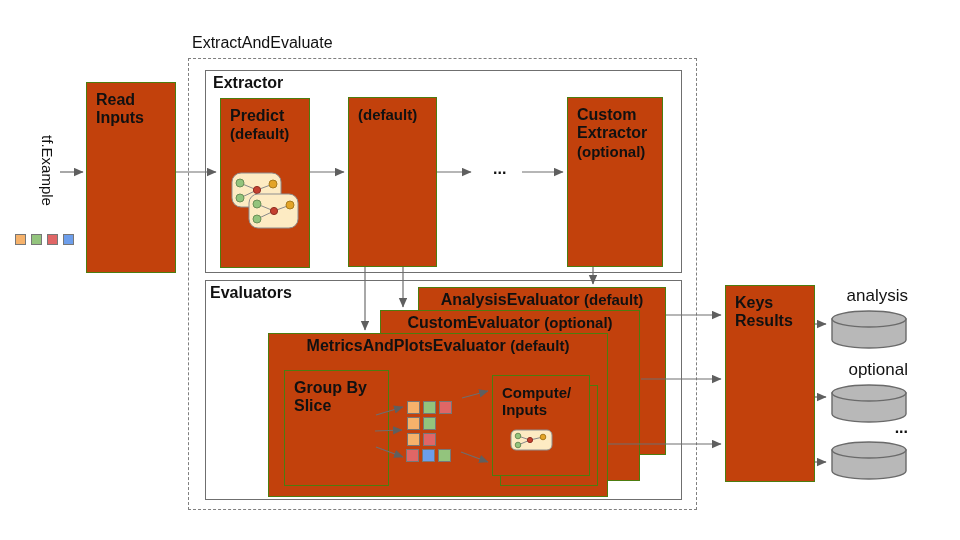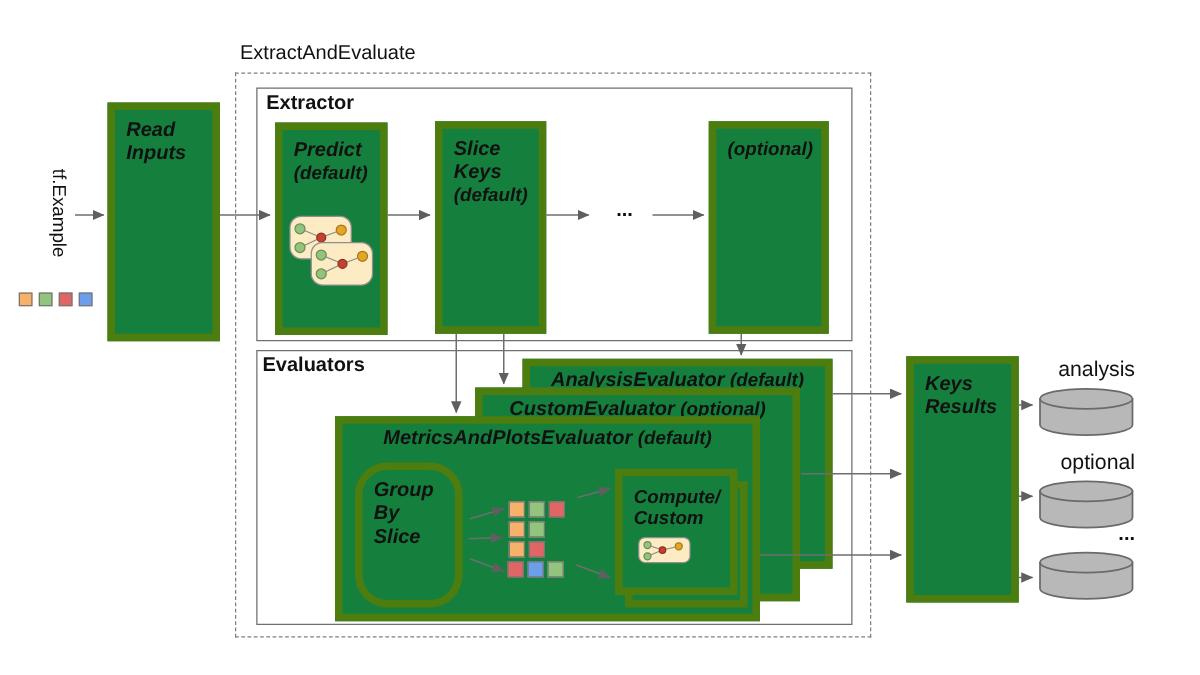--- a/index.html
+++ b/index.html
@@ -3,21 +3,21 @@
 <meta charset="utf-8">
 <style>
   html,body { margin:0; padding:0; }
   body {
     width:960px; height:540px; position:relative; overflow:hidden;
     background:#ffffff; font-family:"Liberation Sans", sans-serif; color:#111;
   }
   .abs { position:absolute; box-sizing:border-box; }
   .box {
     position:absolute; box-sizing:border-box;
-    background:#15803d; border:6px solid #4d7c0f; color:#111;font-style:italic;
+    background:#c2410c; border:1px solid #4d7c0f; color:#111;
   }
   .container-box {
     position:absolute; box-sizing:border-box;
     background:#ffffff; border:1.5px solid #6f6f6f;
   }
   .dashed-box {
     position:absolute; box-sizing:border-box;
     border:1.5px dashed #7f7f7f; background:transparent;
   }
   .bigtitle { font-size:16px; font-weight:bold; line-height:1.15; }
@@ -72,58 +72,58 @@
     <line x1="12" y1="30" x2="29" y2="22" stroke="#8a8a8a"></line>
     <line x1="29" y1="22" x2="45" y2="16" stroke="#8a8a8a"></line>
     <circle cx="12" cy="15" r="4" fill="#93C47D" stroke="#6b8f57"></circle>
     <circle cx="12" cy="30" r="4" fill="#93C47D" stroke="#6b8f57"></circle>
     <circle cx="29" cy="22" r="3.6" fill="#C4402F" stroke="#8f2f22"></circle>
     <circle cx="45" cy="16" r="4" fill="#E3A427" stroke="#a87a1c"></circle>
   </g>
 </svg>
 
 <div class="box pad" style="left:348px; top:97px; width:89px; height:170px;">
-  <div class="bigtitle">Slice Keys</div>
   <div class="qualifier">(default)</div>
 </div>
 
 <div class="abs ellipsis" style="left:493px; top:160px;">...</div>
 
 <div class="box pad" style="left:567px; top:97px; width:96px; height:170px;">
+  <div class="bigtitle">Custom Extractor</div>
   <div class="qualifier">(optional)</div>
 </div>
 
 <div class="container-box" style="left:205px; top:280px; width:477px; height:220px;"></div>
 <div class="abs container-label" style="left:210px; top:284px;">Evaluators</div>
 
 <div class="box stack-title" style="left:418px; top:287px; width:248px; height:168px; z-index:2;">
   <span class="bigtitle">AnalysisEvaluator</span>
   <span class="qualifier">(default)</span>
 </div>
 <div class="box stack-title" style="left:380px; top:310px; width:260px; height:171px; z-index:3;">
   <span class="bigtitle">CustomEvaluator</span>
   <span class="qualifier">(optional)</span>
 </div>
 <div class="box stack-title" style="left:268px; top:333px; width:340px; height:164px; z-index:4;">
   <span class="bigtitle">MetricsAndPlotsEvaluator</span>
   <span class="qualifier">(default)</span>
 </div>
 
-<div class="box pad bigtitle" style="left:284px; top:370px; width:86px; height:116px; z-index:6;border-radius:26px;">
+<div class="box pad bigtitle" style="left:284px; top:370px; width:105px; height:116px; z-index:6;">
   <span>Group By Slice</span>
 </div>
 
 <div class="slice-row" style="left:407px; top:401px; z-index:6;"><span class="sq" style="background: rgb(246, 178, 107);"></span><span class="sq" style="background: rgb(147, 196, 125);"></span><span class="sq" style="background: rgb(224, 102, 102);"></span></div>
 <div class="slice-row" style="left:407px; top:417px; z-index:6;"><span class="sq" style="background: rgb(246, 178, 107);"></span><span class="sq" style="background: rgb(147, 196, 125);"></span></div>
 <div class="slice-row" style="left:407px; top:433px; z-index:6;"><span class="sq" style="background: rgb(246, 178, 107);"></span><span class="sq" style="background: rgb(224, 102, 102);"></span></div>
 <div class="slice-row" style="left:406px; top:449px; z-index:6;"><span class="sq" style="background: rgb(224, 102, 102);"></span><span class="sq" style="background: rgb(109, 158, 235);"></span><span class="sq" style="background: rgb(147, 196, 125);"></span></div>
 
 <div class="box" style="left:500px; top:385px; width:98px; height:101px; z-index:5;"></div>
 <div class="box pad" style="left:492px; top:375px; width:98px; height:101px; z-index:6;">
-  <div class="bigtitle" style="font-size:15px;">Compute/ Custom</div>
+  <div class="bigtitle" style="font-size:15px;">Compute/ Inputs</div>
 </div>
 <svg class="abs" style="left:510px; top:429px; z-index:7;" width="44" height="23" viewBox="0 0 44 23">
   <rect x="1" y="1" width="41" height="20" rx="5" fill="#FDEBC3" stroke="#8f8f8f"></rect>
   <line x1="8" y1="7" x2="20" y2="11" stroke="#8a8a8a"></line>
   <line x1="8" y1="16" x2="20" y2="11" stroke="#8a8a8a"></line>
   <line x1="20" y1="11" x2="33" y2="8" stroke="#8a8a8a"></line>
   <circle cx="8" cy="7" r="2.8" fill="#93C47D" stroke="#6b8f57"></circle>
   <circle cx="8" cy="16" r="2.8" fill="#93C47D" stroke="#6b8f57"></circle>
   <circle cx="20" cy="11" r="2.6" fill="#C4402F" stroke="#8f2f22"></circle>
   <circle cx="33" cy="8" r="2.8" fill="#E3A427" stroke="#a87a1c"></circle>

